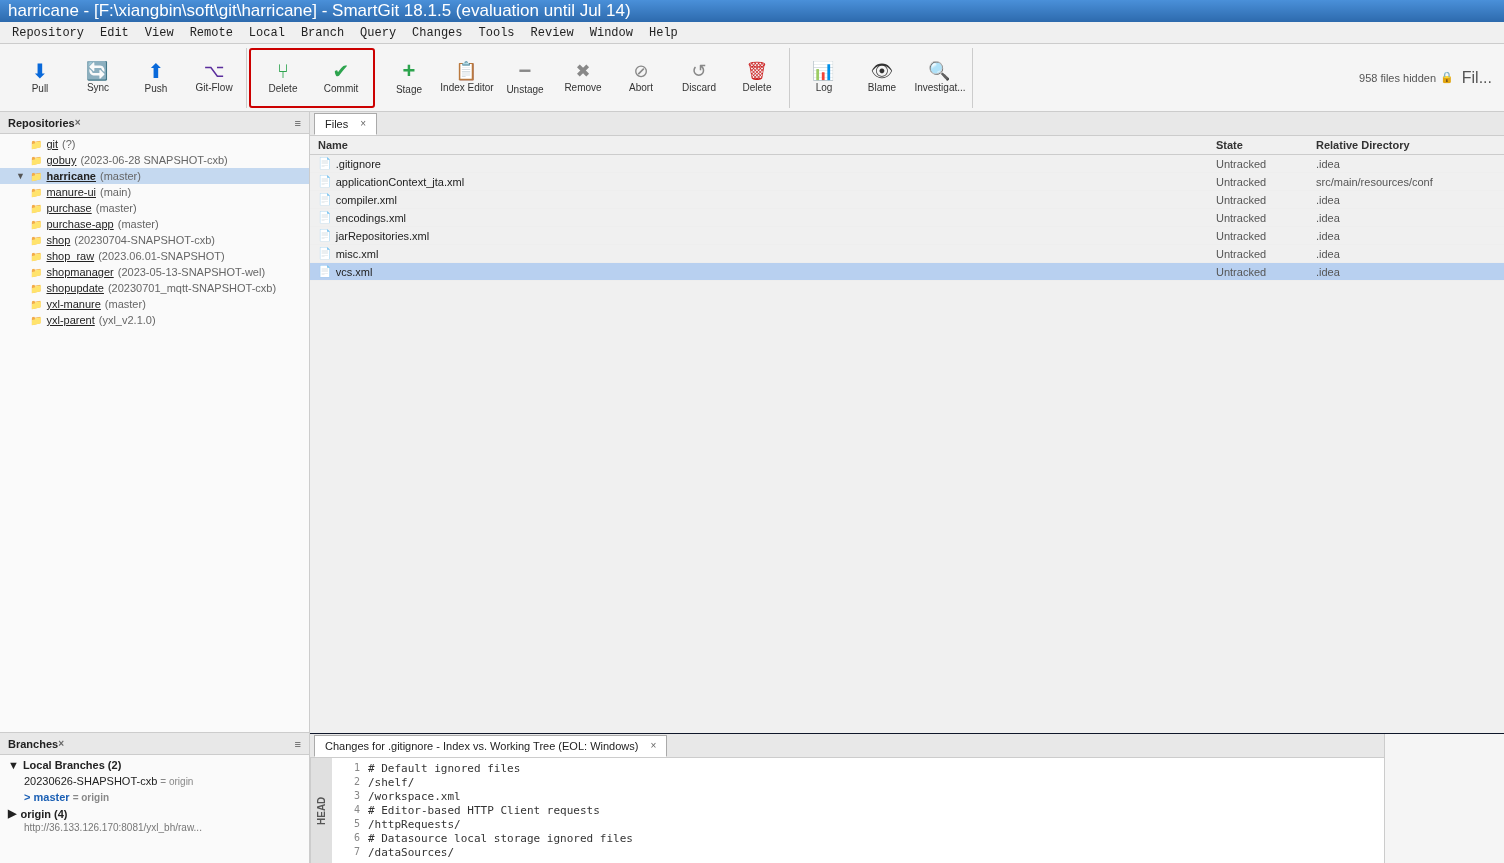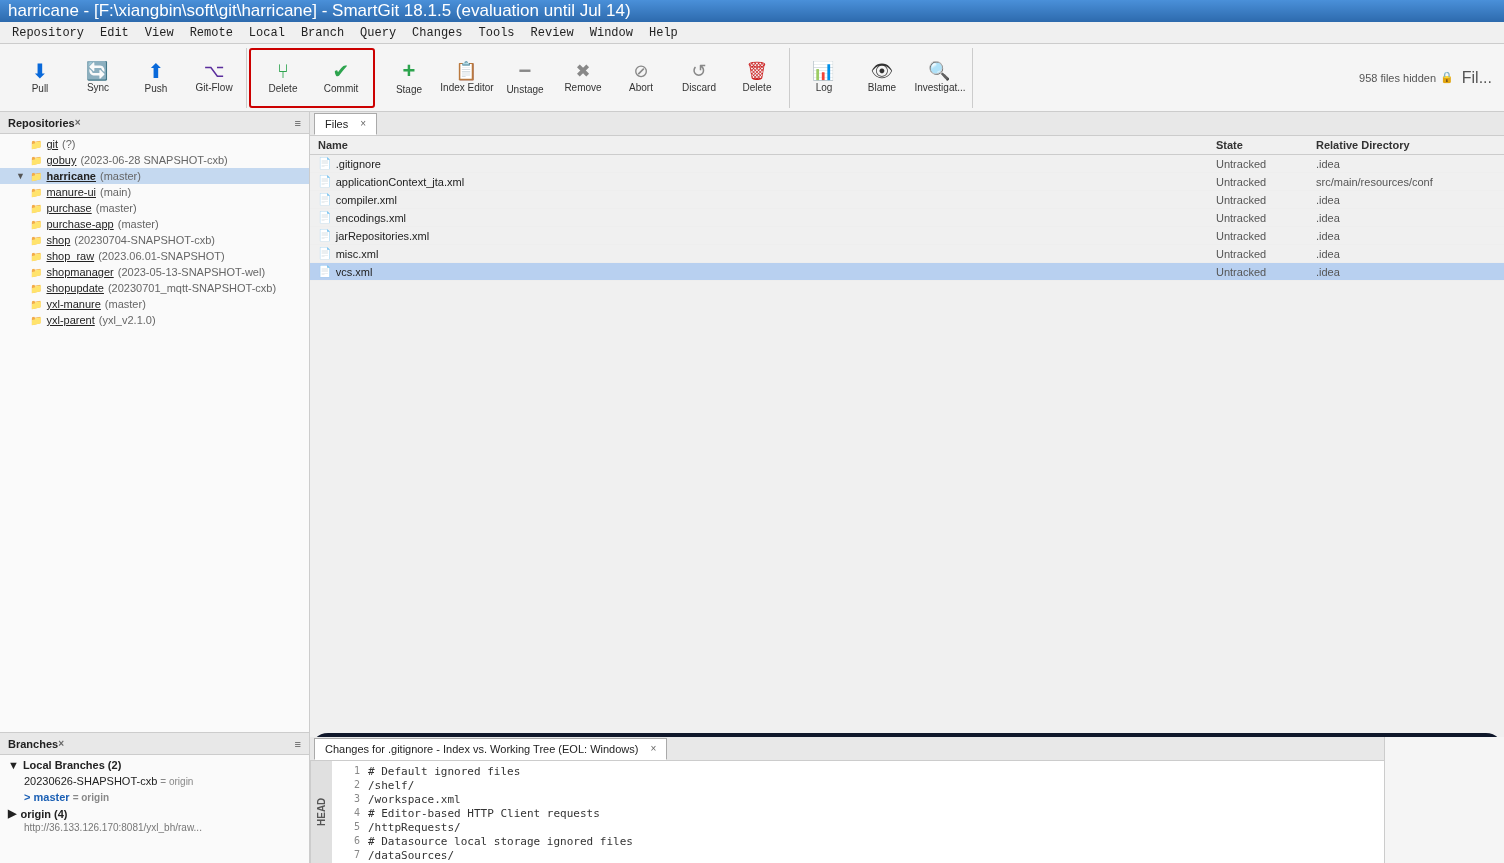--- a/index.html
+++ b/index.html
@@ -214,22 +214,21 @@
     .file-row.selected { background: #b8d0f0; }
     .file-name { display: flex; align-items: center; gap: 4px; }
     .file-icon { color: #e8a020; font-size: 11px; }
     .file-state { color: #555; }
     .file-dir { color: #555; }
 
     
     #bottom-area {
       display: flex;
       height: 130px;
-      border-top: 4px solid #0f172a;
-      border-radius: 18px;
+      border-top: 1px solid #0f172a;
     }
     #changes-panel {
       flex: 1;
       display: flex;
       flex-direction: column;
       overflow: hidden;
     }
     #changes-tabbar {
       display: flex;
       align-items: center;

